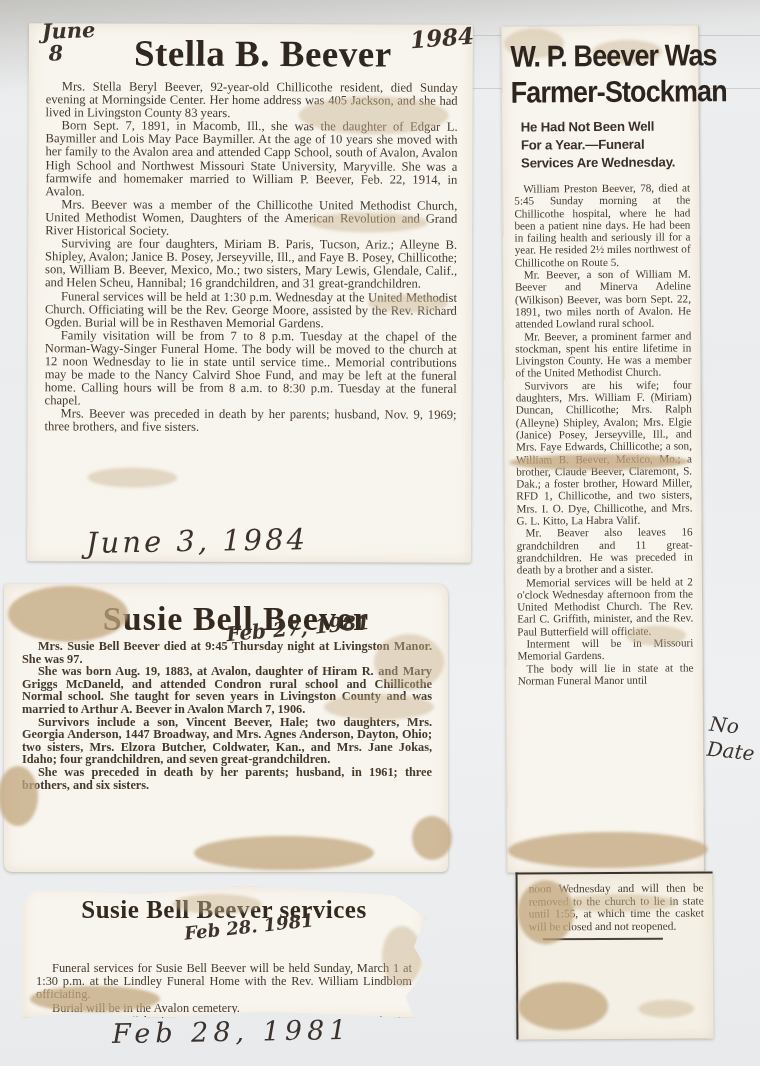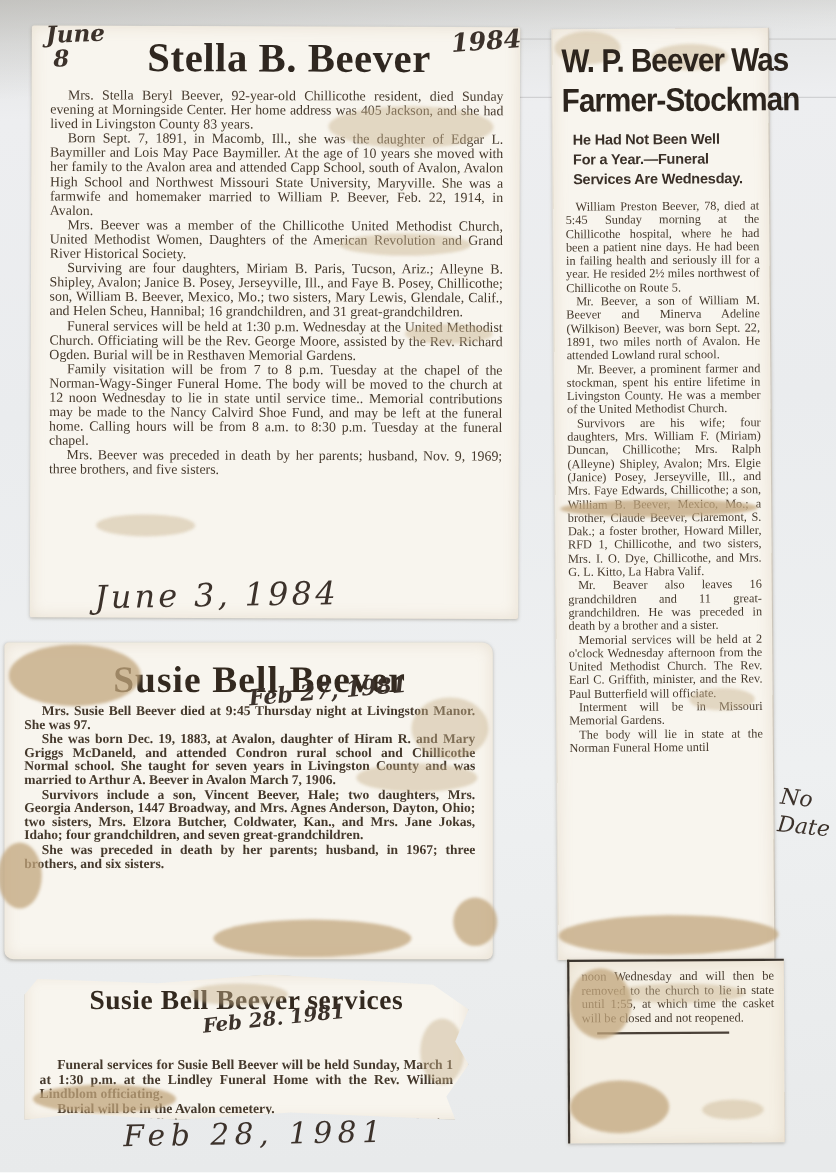--- a/index.html
+++ b/index.html
@@ -44,21 +44,21 @@
   .susie .np{font-size:12.3px;line-height:12.6px;}
   
   .services{
     left:22px;top:886px;width:404px;height:132px;
     clip-path:polygon(0% 14%,3% 3%,30% 6%,55% 0%,92% 7%,100% 24%,97% 46%,100% 62%,95% 84%,97% 100%,60% 95%,35% 100%,12% 96%,0% 100%);
   }
   .services .title{
     font-weight:bold;font-size:25px;color:#33291f;text-align:center;
     margin:10px 16px 3px 16px;letter-spacing:0.5px;
   }
-  .services .body{padding:0 14px 0 14px;font-weight:bold;margin-top:38px;}
+  .services .body{padding:0 14px 0 14px;font-weight:normal;margin-top:38px;}
   .services .np{font-size:12.4px;line-height:13.2px;}
   
   .wp1{
     left:504px;top:26px;width:198px;height:846px;transform:rotate(-0.4deg);
     border-left:1px solid #a2968536;border-right:1px solid #8c817466;
     box-sizing:border-box;
   }
   .wp-headline{
     font-family:"Liberation Sans", sans-serif;font-weight:bold;color:#2c241d;
     font-size:30px;line-height:36px;letter-spacing:-1px;white-space:nowrap;
@@ -129,23 +129,23 @@
   <div class="clipping susie">
     <div class="stain s-tan" style="left:4px;top:2px;width:120px;height:56px"></div>
     <div class="stain s-tan-light" style="left:370px;top:50px;width:70px;height:56px"></div>
     <div class="stain s-tan-light" style="left:320px;top:110px;width:110px;height:26px"></div>
     <div class="stain s-tan" style="left:190px;top:252px;width:180px;height:34px"></div>
     <div class="stain s-tan" style="left:-6px;top:182px;width:40px;height:60px"></div>
     <div class="stain s-tan" style="left:408px;top:232px;width:40px;height:44px"></div>
     <div class="title">Susie Bell Beever</div>
     <div class="body">
       <p class="np">Mrs. Susie Bell Beever died at 9:45 Thursday night at Livingston Manor. She was 97.</p>
-      <p class="np">She was born Dec. 19, 1883, at Avalon, daughter of Hiram R. and Mary Griggs McDaneld, and attended Condron rural school and Chillicothe Normal school. She taught for seven years in Livingston County and was married to Arthur A. Beever in Avalon March 7, 1906.</p>
+      <p class="np">She was born Aug. 19, 1883, at Avalon, daughter of Hiram R. and Mary Griggs McDaneld, and attended Condron rural school and Chillicothe Normal school. She taught for seven years in Livingston County and was married to Arthur A. Beever in Avalon March 7, 1906.</p>
       <p class="np">Survivors include a son, Vincent Beever, Hale; two daughters, Mrs. Georgia Anderson, 1447 Broadway, and Mrs. Agnes Anderson, Dayton, Ohio; two sisters, Mrs. Elzora Butcher, Coldwater, Kan., and Mrs. Jane Jokas, Idaho; four grandchildren, and seven great-grandchildren.</p>
-      <p class="np">She was preceded in death by her parents; husband, in 1967; three brothers, and six sisters.</p>
+      <p class="np">She was preceded in death by her parents; husband, in 1961; three brothers, and six sisters.</p>
     </div>
   </div>
   <div class="hand hand-feb27">Feb 27, 1981</div>
 
   <div class="clipping services">
     <div class="stain s-tan" style="left:8px;top:100px;width:130px;height:26px"></div>
     <div class="stain s-tan-light" style="left:150px;top:8px;width:90px;height:20px"></div>
     <div class="stain s-tan-light" style="left:360px;top:40px;width:40px;height:60px"></div>
     <div class="title">Susie Bell Beever services</div>
     <div class="body">
@@ -173,21 +173,21 @@
       <div>Services Are Wednesday.</div>
     </div>
     <div class="body">
       <p class="wp-par">William Preston Beever, 78, died at 5:45 Sunday morning at the Chillicothe hospital, where he had been a patient nine days. He had been in failing health and seriously ill for a year. He resided 2½ miles northwest of Chillicothe on Route 5.</p>
       <p class="wp-par">Mr. Beever, a son of William M. Beever and Minerva Adeline (Wilkison) Beever, was born Sept. 22, 1891, two miles north of Avalon. He attended Lowland rural school.</p>
       <p class="wp-par">Mr. Beever, a prominent farmer and stockman, spent his entire lifetime in Livingston County. He was a member of the United Methodist Church.</p>
       <p class="wp-par">Survivors are his wife; four daughters, Mrs. William F. (Miriam) Duncan, Chillicothe; Mrs. Ralph (Alleyne) Shipley, Avalon; Mrs. Elgie (Janice) Posey, Jerseyville, Ill., and Mrs. Faye Edwards, Chillicothe; a son, William B. Beever, Mexico, Mo.; a brother, Claude Beever, Claremont, S. Dak.; a foster brother, Howard Miller, RFD 1, Chillicothe, and two sisters, Mrs. I. O. Dye, Chillicothe, and Mrs. G. L. Kitto, La Habra Valif.</p>
       <p class="wp-par">Mr. Beaver also leaves 16 grandchildren and 11 great-grandchildren. He was preceded in death by a brother and a sister.</p>
       <p class="wp-par">Memorial services will be held at 2 o'clock Wednesday afternoon from the United Methodist Church. The Rev. Earl C. Griffith, minister, and the Rev. Paul Butterfield will officiate.</p>
       <p class="wp-par">Interment will be in Missouri Memorial Gardens.</p>
-      <p class="wp-par">The body will lie in state at the Norman Funeral Home until</p>
+      <p class="wp-par">The body will lie in state at the Norman Funeral Manor until</p>
     </div>
   </div>
 
   <div class="clipping wp2">
     <div class="stain s-tan" style="left:0px;top:6px;width:56px;height:64px"></div>
     <div class="stain s-tan-light" style="left:40px;top:20px;width:120px;height:18px"></div>
     <div class="stain s-tan" style="left:0px;top:108px;width:90px;height:48px"></div>
     <div class="stain s-tan-light" style="left:120px;top:126px;width:56px;height:18px"></div>
     <div class="body">
       <p class="wp-par" style="text-indent:0">noon Wednesday and will then be removed to the church to lie in state until 1:55, at which time the casket will be closed and not reopened.</p>

